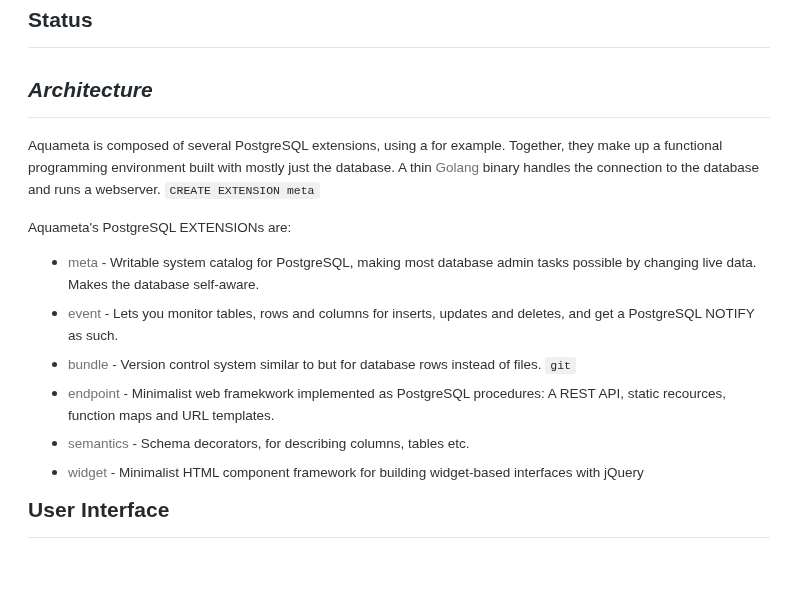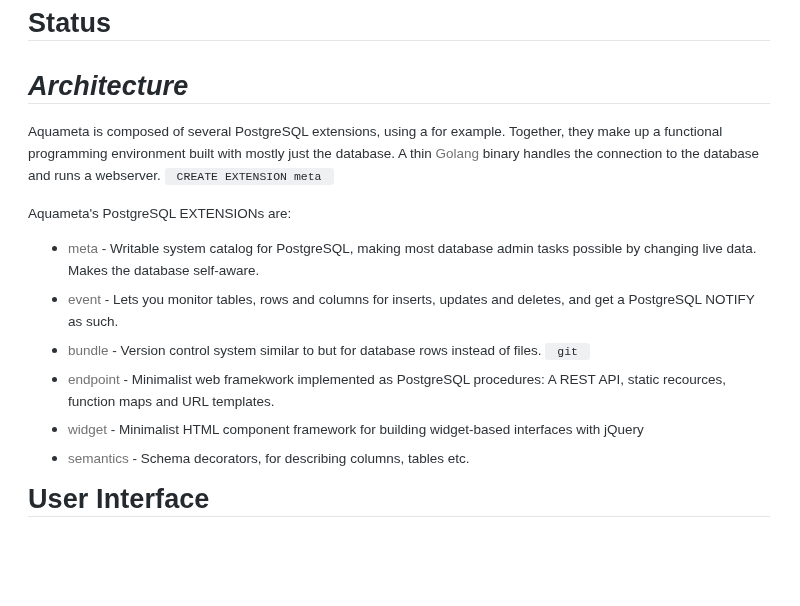--- a/index.html
+++ b/index.html
@@ -13,25 +13,25 @@
     font-family: "Liberation Sans", sans-serif;
     color: #24292e;
     overflow: hidden;
   }
   .page {
     padding: 0 30px 0 28px;
     box-sizing: border-box;
     width: 800px;
   }
   h2.section-heading {
-    font-size: 27px;
+    font-size: 21px;
     font-weight: bold;
     color: #24292e;
     margin: 0;
-    padding-bottom: 1px;
+    padding-bottom: 15px;
     border-bottom: 1px solid #e3e6e8;
     letter-spacing: 0.1px;
   }
   .sec-status h2 { margin-top: 8px; }
   .sec-architecture h2 { margin-top: 30px; font-style: italic; }
   .sec-ui h2 { margin-top: 14px; }
 
   p.para {
     font-size: 13.5px;
     line-height: 1.62;
@@ -43,21 +43,21 @@
   a.link {
     color: #737373;
     text-decoration: none;
   }
 
   code.inline {
     font-family: "Liberation Mono", "DejaVu Sans Mono", monospace;
     font-size: 11.5px;
     background: #eef0f1;
     border-radius: 3px;
-    padding: 2px 12px;
+    padding: 2px 5px;
     color: #24292e;
     white-space: nowrap;
   }
 
   ul.ext-list {
     margin: 14px 0 0 0;
     padding-left: 40px;
     list-style: none;
   }
   ul.ext-list li {
@@ -100,24 +100,24 @@
       <li>
         <a class="link" href="#">event</a><span class="li-text"> - Lets you monitor tables, rows and columns for inserts, updates and deletes, and get a PostgreSQL NOTIFY as such.</span>
       </li>
       <li>
         <a class="link" href="#">bundle</a><span class="li-text"> - Version control system similar to but for database rows instead of files. </span><code class="inline">git</code>
       </li>
       <li>
         <a class="link" href="#">endpoint</a><span class="li-text"> - Minimalist web framekwork implemented as PostgreSQL procedures: A REST API, static recources, function maps and URL templates.</span>
       </li>
       <li>
-        <a class="link" href="#">widget</a><span class="li-text"> - Minimalist HTML component framework for building widget-based interfaces with jQuery</span>
+        <a class="link" href="#">semantics</a><span class="li-text"> - Schema decorators, for describing columns, tables etc.</span>
       </li>
       <li>
-        <a class="link" href="#">semantics</a><span class="li-text"> - Schema decorators, for describing columns, tables etc.</span>
+        <a class="link" href="#">widget</a><span class="li-text"> - Minimalist HTML component framework for building widget-based interfaces with jQuery</span>
       </li>
     </ul>
   </section>
 
   <section class="sec-ui">
     <h2 class="section-heading">User Interface</h2>
 
   </section>
 
 </div>

